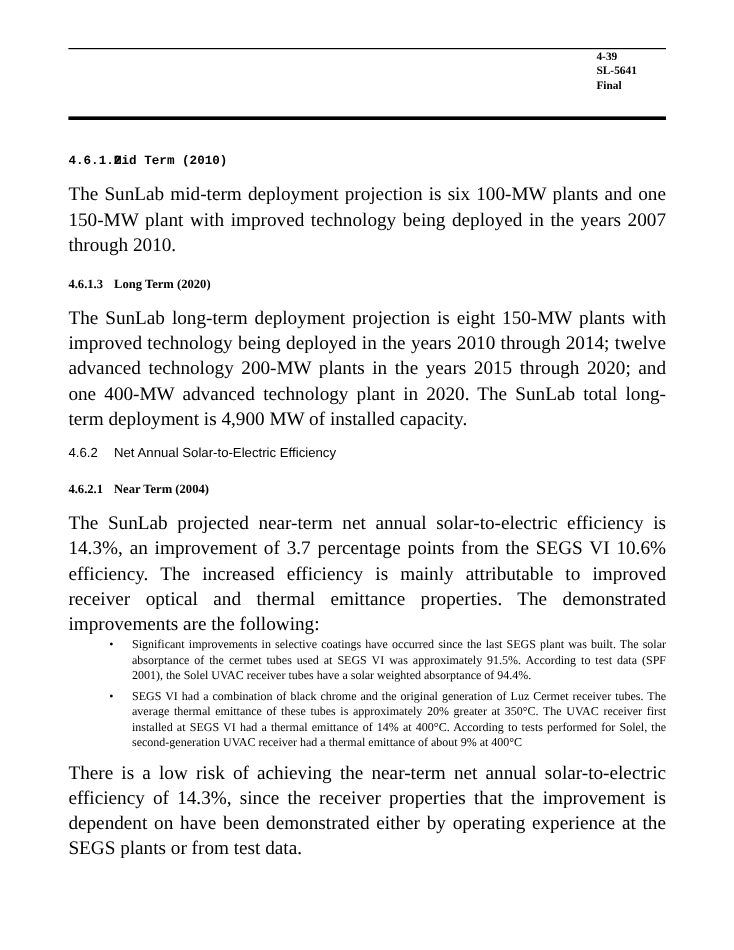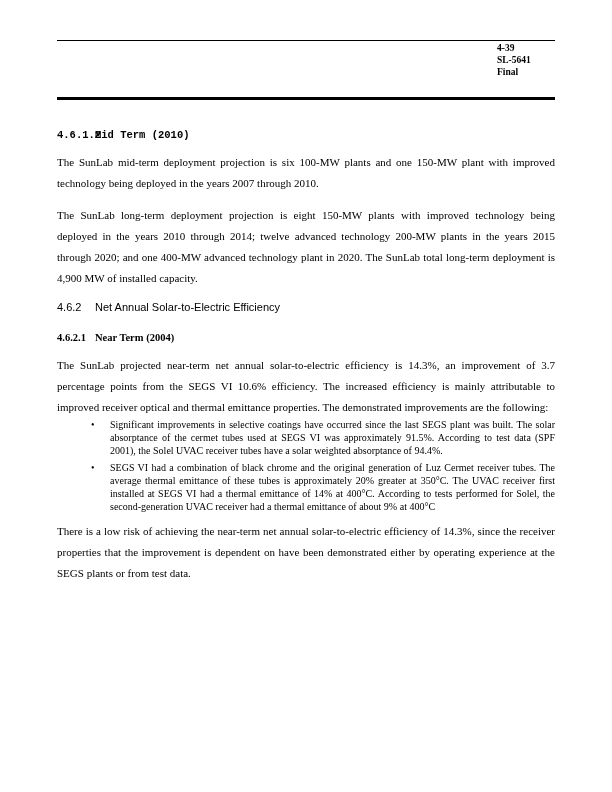--- a/index.html
+++ b/index.html
@@ -52,21 +52,21 @@
     font-weight: normal;
     font-size: 11px;
     line-height: 15px;
     margin: 8px 0 9px 0;
   }
   .h-num {
     display: inline-block;
     width: 38px;
   }
   .body-para {
-    font-size: 11px;
+    font-size: 16px;
     line-height: 21px;
     text-align: justify;
     margin: 0 0 11px 0;
   }
   .body-para.intro { margin-bottom: 0; }
   .body-para.closing { margin-bottom: 12px; }
   ul.bullets {
     list-style: none;
     margin: 0 0 8px 0;
     padding: 0;
@@ -101,20 +101,23 @@
 
   <div class="rule rule-thick"></div>
 
   <div class="content">
 
     <div class="h-serif first">
       <span class="h-num">4.6.1.2</span><span class="h-title">Mid Term (2010)</span>
     </div>
     <p class="body-para">The SunLab mid-term deployment projection is six 100-MW plants and one 150-MW plant with improved technology being deployed in the years 2007 through 2010.</p>
 
+    <div class="h-serif">
+      <span class="h-num">4.6.1.3</span><span class="h-title">Long Term (2020)</span>
+    </div>
     <p class="body-para">The SunLab long-term deployment projection is eight 150-MW plants with improved technology being deployed in the years 2010 through 2014; twelve advanced technology 200-MW plants in the years 2015 through 2020; and one 400-MW advanced technology plant in 2020. The SunLab total long-term deployment is 4,900 MW of installed capacity.</p>
 
     <div class="h-sans">
       <span class="h-num">4.6.2</span><span class="h-title">Net Annual Solar-to-Electric Efficiency</span>
     </div>
 
     <div class="h-serif" style="margin-top:16px;">
       <span class="h-num">4.6.2.1</span><span class="h-title">Near Term (2004)</span>
     </div>
     <p class="body-para intro">The SunLab projected near-term net annual solar-to-electric efficiency is 14.3%, an improvement of 3.7 percentage points from the SEGS VI 10.6% efficiency. The increased efficiency is mainly attributable to improved receiver optical and thermal emittance properties. The demonstrated improvements are the following:</p>

